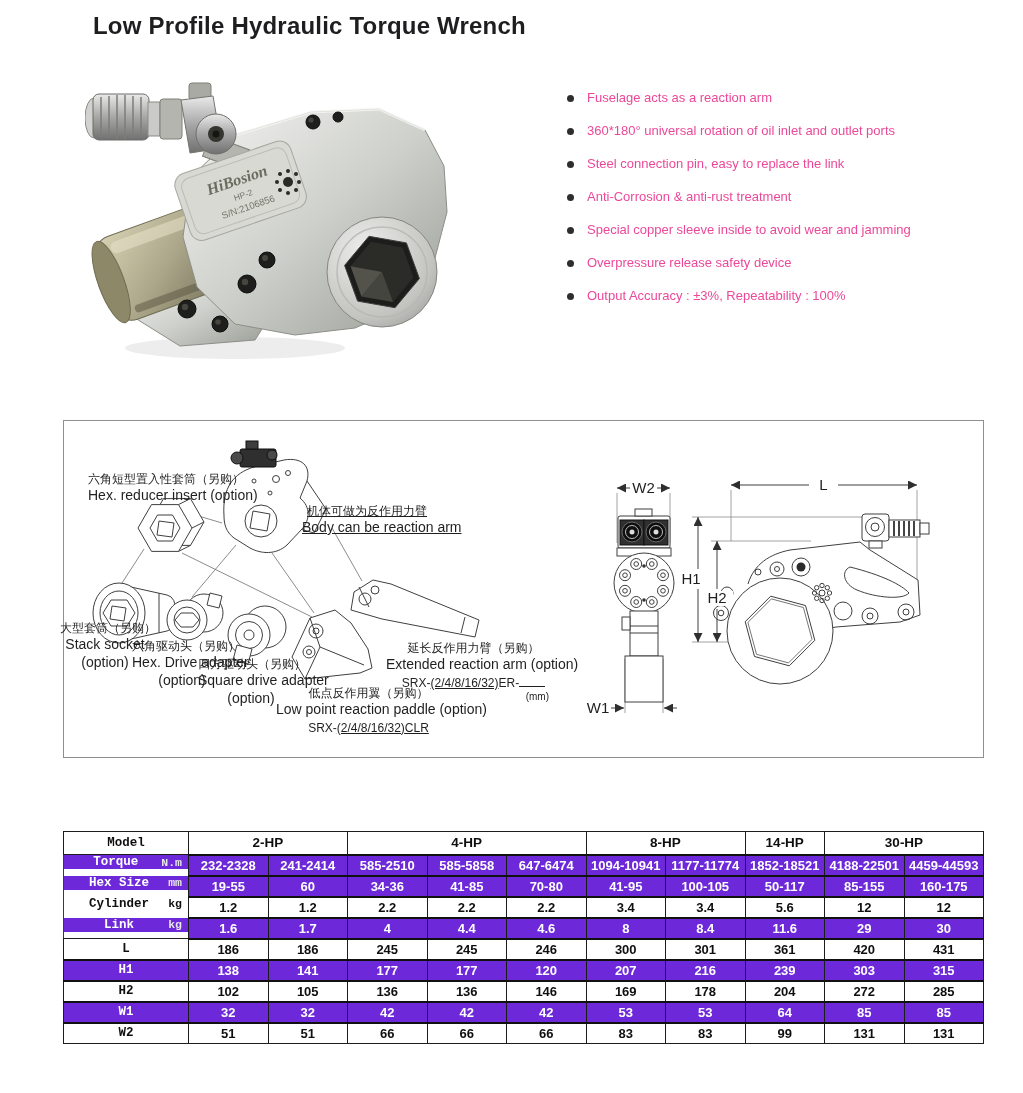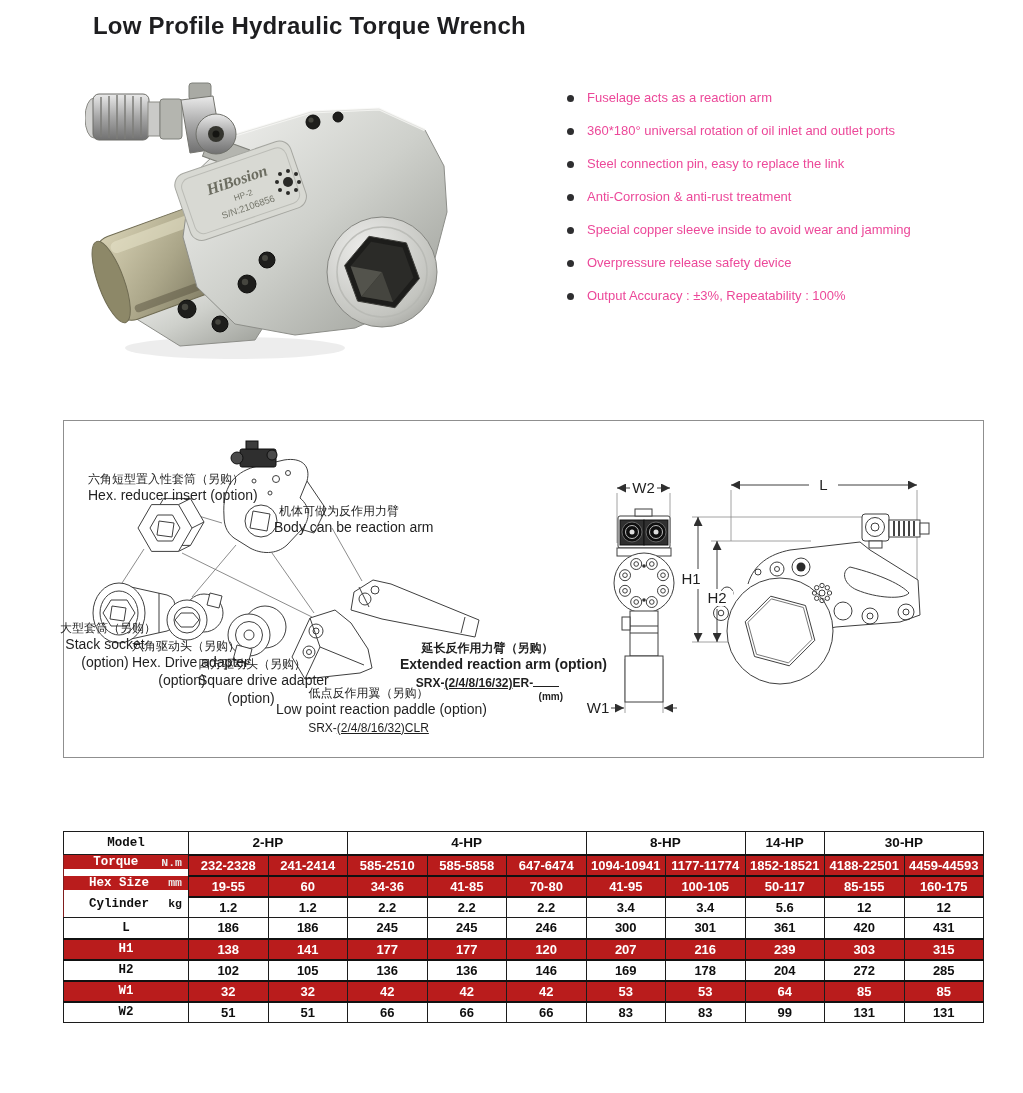--- a/index.html
+++ b/index.html
@@ -48,21 +48,21 @@
     border:1px solid #1c1c1c; height:21px; padding:0; text-align:center;
     font-size:13px; font-weight:700; color:#0f0f0f; overflow:hidden; white-space:nowrap;
   }
   .spec thead th { height:23px; font-size:13.5px; }
   .spec th.lbl { font-family:"Liberation Mono","DejaVu Sans Mono",monospace; font-size:12.5px; }
   .spec th.lbl.with-unit { display:flex; align-items:center; padding:0 6px; height:100%; border:none; }
   .spec th.lbl-cell { padding:0; }
   .spec .rl-name { flex:1; text-align:center; }
   .spec .rl-unit { text-align:right; font-size:11.5px; }
   .spec tr.shaded th, .spec tr.shaded td {
-    background:#b91c1c; color:#ffffff;
+    background:#6d28d9; color:#ffffff;
     border-top:2px solid #111; border-bottom:2px solid #111;
   }
   .spec tr.shaded .rl-unit { color:#e8e8e8; }
 </style>
 </head>
 <body>
 
 <h1 class="page-title">Low Profile Hydraulic Torque Wrench</h1>
 
 <div class="photo-wrap">
@@ -385,21 +385,21 @@
       <rect x="639" y="170" width="30" height="15" fill="#fff"></rect>
       <text x="653" y="182" text-anchor="middle">H2</text>
       <text x="534" y="292" text-anchor="middle">W1</text>
     </g>
   </svg>
 
   <div class="callout" style="left:24px;top:51px;width:150px;">
     <span class="zh">六角短型置入性套筒（另购）</span>
     <span class="en">Hex. reducer insert (option)</span>
   </div>
-  <div class="callout" style="left:210px;top:83px;width:130px;">
+  <div class="callout" style="left:238px;top:83px;width:130px;text-decoration:underline;">
     <span class="zh">机体可做为反作用力臂</span>
     <span class="en">Body can be reaction arm</span>
   </div>
   <div class="callout" style="left:-4px;top:200px;width:90px;">
     <span class="zh">大型套筒（另购）</span>
     <span class="en">Stack socket</span>
     <span class="en">(option)</span>
   </div>
   <div class="callout" style="left:68px;top:218px;width:100px;">
     <span class="zh">六角驱动头（另购）</span>
@@ -409,21 +409,21 @@
   <div class="callout" style="left:134px;top:236px;width:106px;">
     <span class="zh">四方驱动头（另购）</span>
     <span class="en">Square drive adapter</span>
     <span class="en">(option)</span>
   </div>
   <div class="callout" style="left:212px;top:265px;width:185px;">
     <span class="zh">低点反作用翼（另购）</span>
     <span class="en">Low point reaction paddle (option)</span>
     <span class="code"><span>SRX-</span><span class="u">(2/4/8/16/32)</span><span class="u">CLR</span></span>
   </div>
-  <div class="callout" style="left:336px;top:220px;width:175px;font-weight:bold;">
+  <div class="callout" style="left:322px;top:220px;width:175px;">
     <span class="zh">延长反作用力臂（另购）</span>
     <span class="en">Extended reaction arm (option)</span>
     <span class="code"><span>SRX-</span><span class="u">(2/4/8/16/32)</span><span>ER-</span><span class="blank"></span></span>
     <span class="mm-note" style="padding-right:12px;">(mm)</span>
   </div>
 </div>
 
 <table class="spec">
   <colgroup id="spec-colgroup">
       <col class="c-model">
@@ -490,20 +490,36 @@
         <td>1.2</td>
         <td>2.2</td>
         <td>2.2</td>
         <td>2.2</td>
         <td>3.4</td>
         <td>3.4</td>
         <td>5.6</td>
         <td>12</td>
         <td>12</td>
       </tr>
+      <tr class="shaded">
+        <th class="lbl with-unit lbl-cell">
+          <span class="rl-name">Link</span>
+          <span class="rl-unit">kg</span>
+        </th>
+        <td>1.6</td>
+        <td>1.7</td>
+        <td>4</td>
+        <td>4.4</td>
+        <td>4.6</td>
+        <td>8</td>
+        <td>8.4</td>
+        <td>11.6</td>
+        <td>29</td>
+        <td>30</td>
+      </tr>
       <tr>
         <th class="lbl">L</th>
         <td>186</td>
         <td>186</td>
         <td>245</td>
         <td>245</td>
         <td>246</td>
         <td>300</td>
         <td>301</td>
         <td>361</td>

